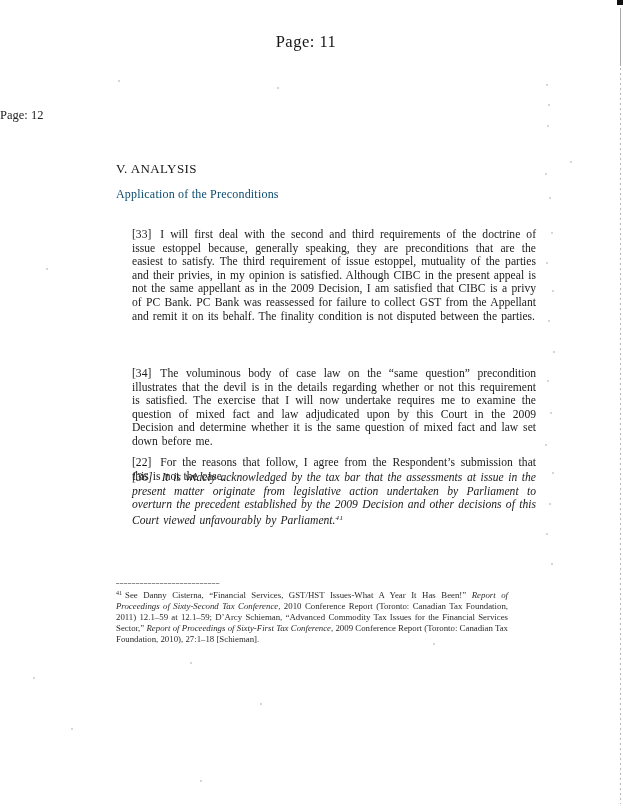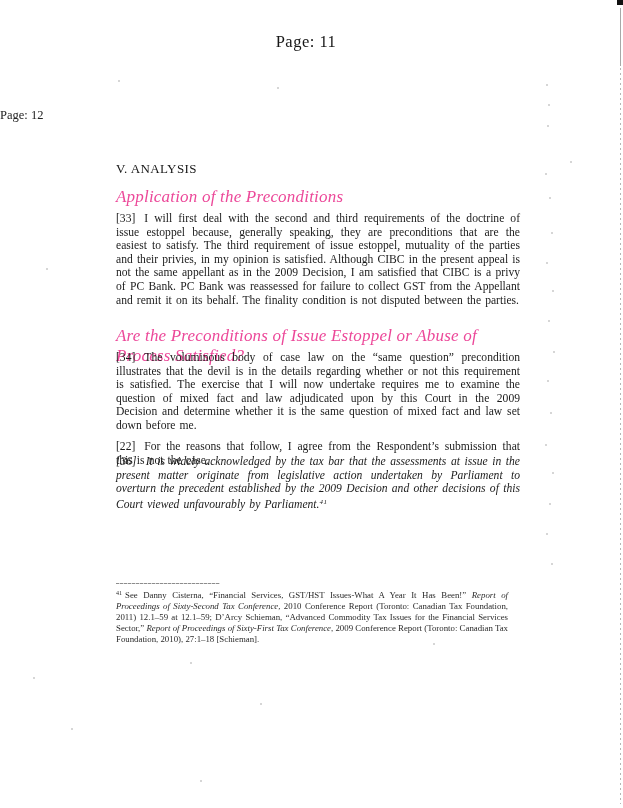--- a/index.html
+++ b/index.html
@@ -29,31 +29,30 @@
   .section-heading {
     position: absolute;
     top: 161px; left: 116px; width: 404px;
     font-size: 13px;
     letter-spacing: 0.4px;
     color: #171717;
   }
   .subheading {
     position: absolute;
     left: 116px; width: 410px;
-    font-style: italic;
-    font-size: 17px;
+    font-size: 12px;
     letter-spacing: 0.2px;
-    color: #ec4899;
+    color: #0c4a6e;
   }
   .sub1 { top: 187px; }
   .sub2 { top: 326px; }
   .para {
     position: absolute;
     left: 116px; width: 404px;
-    margin: 0;
+    margin: 16px;
     font-size: 11.6px;
     line-height: 13.6px;
     text-align: justify;
     word-spacing: 1.2px;
     color: #1b1b1b;
   }
   .p33 { top: 212px; }
   .p34 { top: 351px; }
   .p35 { top: 440px; }
   .p36 { top: 455px; font-style: italic; }
@@ -117,21 +116,20 @@
 
   <div class="page-label-lg">Page: 11</div>
   <div class="page-label-sm">Page: 12</div>
 
   <div class="section-heading">V. ANALYSIS</div>
 
   <div class="subheading sub1">Application of the Preconditions</div>
 
   <p class="para p33"><span class="pnum">[33]</span><span>I will first deal with the second and third requirements of the doctrine of issue estoppel because, generally speaking, they are preconditions that are the easiest to satisfy. The third requirement of issue estoppel, mutuality of the parties and their privies, in my opinion is satisfied. Although CIBC in the present appeal is not the same appellant as in the 2009 Decision, I am satisfied that CIBC is a privy of PC Bank. PC Bank was reassessed for failure to collect GST from the Appellant and remit it on its behalf. The finality condition is not disputed between the parties.</span></p>
 
-  <div class="subheading sub2">Are the Preconditions of Issue Estoppel or Abuse of Process Satisfied?</div>
 
   <p class="para p34"><span class="pnum">[34]</span><span>The voluminous body of case law on the “same question” precondition illustrates that the devil is in the details regarding whether or not this requirement is satisfied. The exercise that I will now undertake requires me to examine the question of mixed fact and law adjudicated upon by this Court in the 2009 Decision and determine whether it is the same question of mixed fact and law set down before me.</span></p>
 
   <p class="para p35"><span class="pnum">[22]</span><span>For the reasons that follow, I agree from the Respondent’s submission that this is not the case.</span></p>
 
   <p class="para p36"><span class="pnum">[36]</span><span>It is widely acknowledged by the tax bar that the assessments at issue in the present matter originate from legislative action undertaken by Parliament to overturn the precedent established by the 2009 Decision and other decisions of this Court viewed unfavourably by Parliament.</span><sup class="fnref">41</sup></p>
 
 
   <div class="footnote-rule"></div>
 

